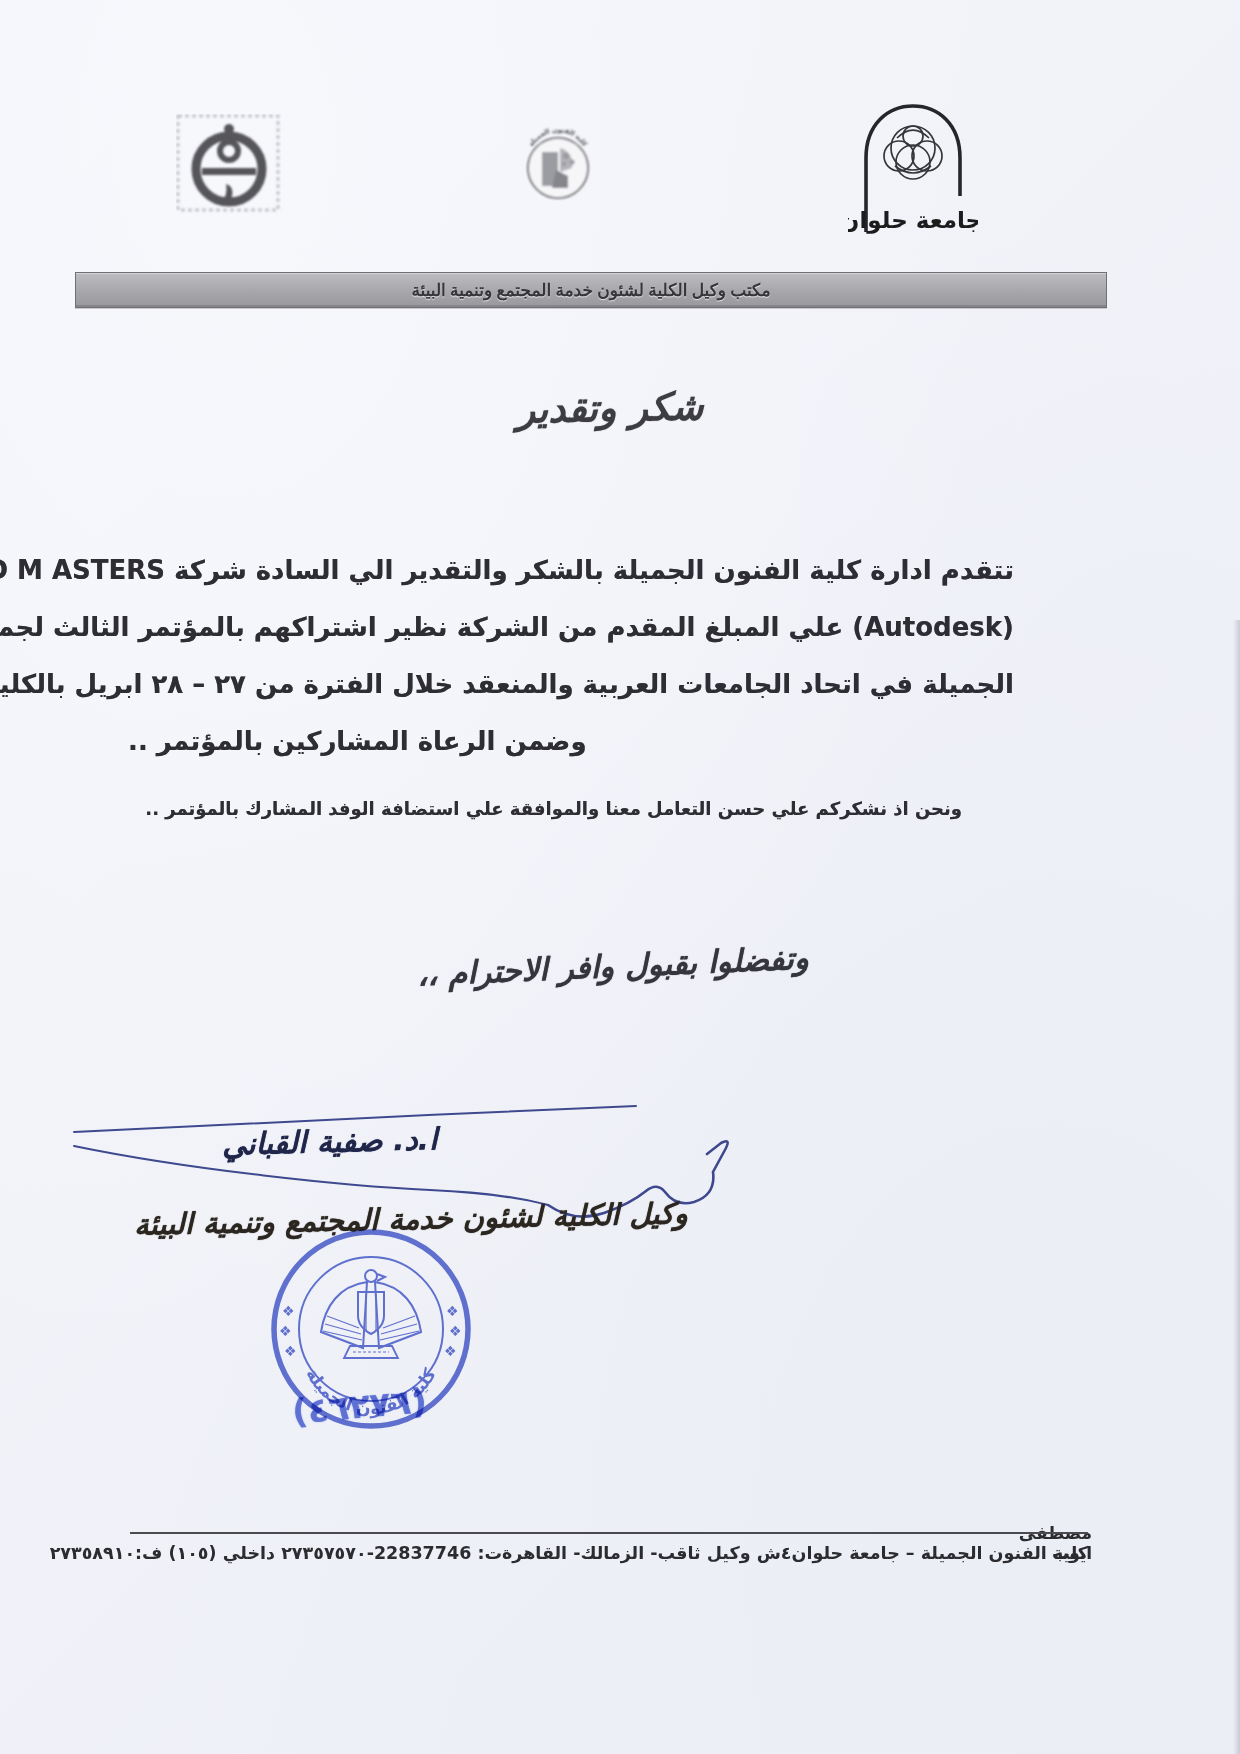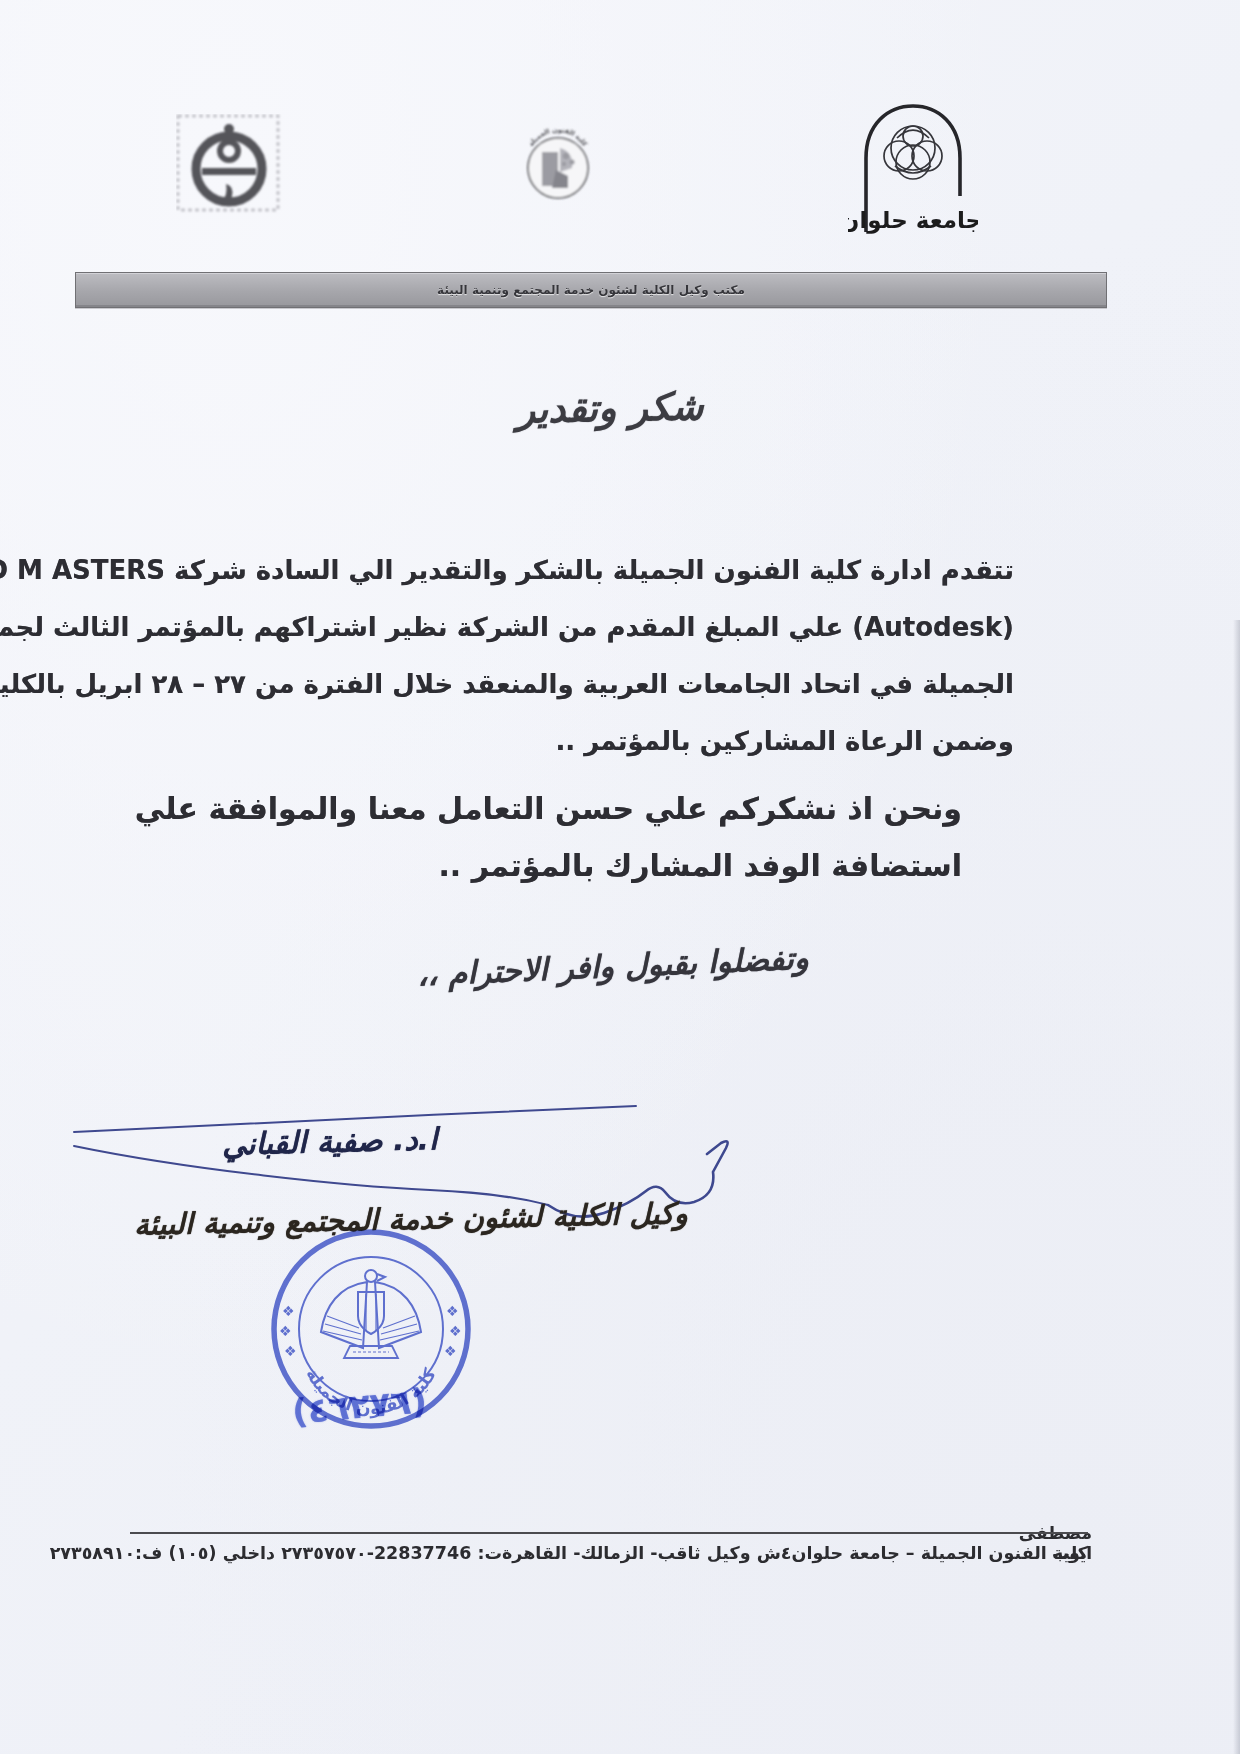--- a/index.html
+++ b/index.html
@@ -19,43 +19,43 @@
   .logo-mid{left:516px;top:118px;width:84px;height:100px;}
   .logo-right{left:848px;top:96px;width:130px;height:148px;}
   
   .banner{
     position:absolute;left:75px;top:272px;width:1030px;height:34px;
     background:linear-gradient(180deg,#bcbcc1 0%,#a6a6ab 55%,#98989d 100%);
     border:1px solid #707074;box-shadow:inset 0 1px 0 #d2d2d7, inset 0 -2px 0 #85858a, 0 1px 0 #c9c9ce;
     display:flex;align-items:center;justify-content:center;
   }
   .banner span{
-    direction:rtl;font-size:12px;font-weight:bold;color:#35353a;
-    text-shadow:0 1px 1px rgba(255,255,255,.75);letter-spacing:.5px;
+    direction:rtl;font-size:17px;font-weight:bold;color:#35353a;
+    text-shadow:0 1px 1px rgba(255,255,255,.75);letter-spacing:.5px;font-family:Liberation Serif, serif;
   }
   
   .doc-title{
     position:absolute;left:420px;top:386px;width:380px;text-align:center;direction:rtl;
     font-size:38px;font-weight:bold;font-style:italic;color:#3c3c42;
     text-shadow:0 0 1px rgba(40,40,50,.5);transform:rotate(-1deg);
   }
   
   .para1{position:absolute;left:128px;top:542px;width:886px;direction:rtl;}
   .para1 .ln{
     height:57px;line-height:57px;font-size:26px;font-weight:bold;color:#2d2d33;
     text-align:justify;text-align-last:justify;white-space:nowrap;
     text-shadow:0 0 .6px rgba(30,30,35,.55);
   }
-  .para1 .ln.last{text-align:right;text-align-last:auto;}
+  .para1 .ln.last{text-align:left;text-align-last:auto;}
   .para2{
     position:absolute;left:128px;top:780px;width:886px;direction:rtl;text-align:right;
     padding-right:0;box-sizing:border-box;
   }
   .para2 span{
-    display:block;padding-right:52px;font-size:30px;font-weight:bold;color:#2d2d33;
+    display:block;padding-right:52px;font-size:18px;font-weight:bold;color:#2d2d33;
     line-height:57px;text-shadow:0 0 .6px rgba(30,30,35,.55);
   }
   .closing{
     position:absolute;left:408px;top:948px;width:410px;text-align:center;direction:rtl;
     font-size:31px;font-weight:bold;font-style:italic;color:#35353c;
     transform:rotate(-2.5deg);text-shadow:0 0 1px rgba(40,40,55,.6);
   }
   
   .sig-strokes{position:absolute;left:70px;top:1090px;width:740px;height:175px;}
   .sig-name{

